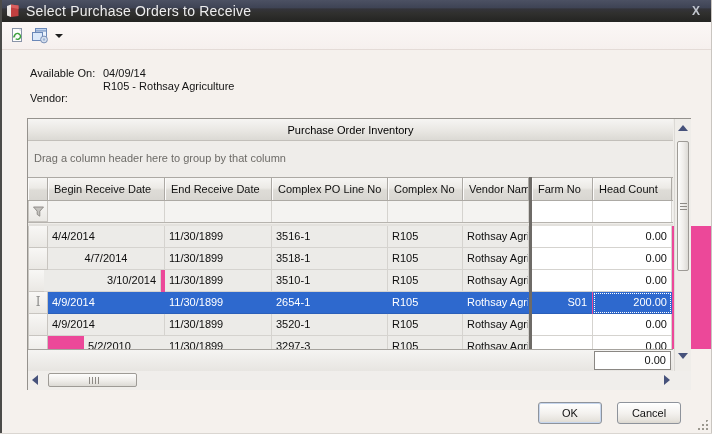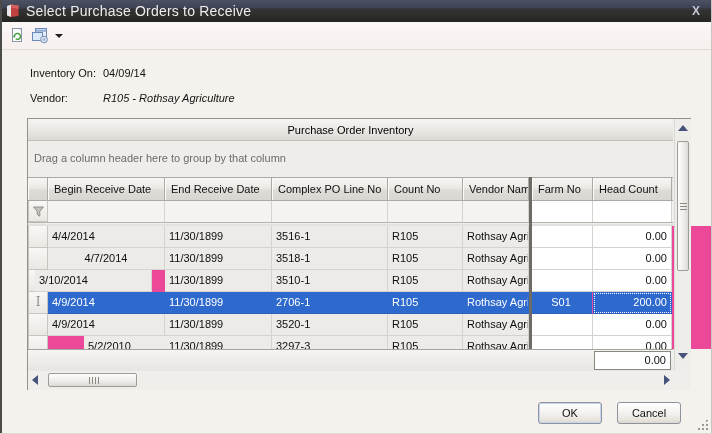--- a/index.html
+++ b/index.html
@@ -175,36 +175,36 @@
         <rect x="4.5" y="1.5" width="11" height="8.5" fill="#EAF1FB" stroke="#6B88B8" stroke-width="1"></rect>
         <rect x="4.5" y="1.5" width="11" height="2.5" fill="#BDD2EE" stroke="#6B88B8" stroke-width="1"></rect>
         <rect x="1.5" y="5.5" width="10" height="8" fill="#DCE9FA" stroke="#6B88B8" stroke-width="1"></rect>
         <circle cx="13" cy="12.5" r="3.4" fill="#D6E0EF" stroke="#7A8FB5" stroke-width="1"></circle>
         <circle cx="13" cy="12.5" r="1.2" fill="#9FB4D4"></circle>
       </svg>
     </span>
     <span id="tb-caret"></span>
   </div>
 
-  <span class="field-label" style="top:66px;">Inventory On:</span>
+  <span class="field-label" style="top:66px;">Available On:</span>
   <span class="field-value" style="top:66px;">04/09/14</span>
   <span class="field-label" style="top:91px;">Vendor:</span>
-  <span class="field-value" style="top:91px;font-style:italic;">R105 - Rothsay Agriculture</span>
+  <span class="field-value" style="top:79px;">R105 - Rothsay Agriculture</span>
 
   <div id="grid">
     <div id="grid-caption">Purchase Order Inventory</div>
     <div id="group-panel">
       <span>Drag a column header here to group by that column</span>
     </div>
     <div id="header-band">
         <div class="hcell" style="left: 0px; width: 20px; padding: 0px;"></div>
         <div class="hcell" style="left: 20px; width: 117px;">Begin Receive Date</div>
         <div class="hcell" style="left: 244px; width: 116px;">Complex PO Line No</div>
         <div class="hcell" style="left: 137px; width: 107px;">End Receive Date</div>
-        <div class="hcell" style="left: 360px; width: 75px;">Count No</div>
+        <div class="hcell" style="left: 360px; width: 75px;">Complex No</div>
         <div class="hcell" style="left: 435px; width: 66px;">Vendor Name</div>
         <div class="hcell" style="left: 504px; width: 61px;">Farm No</div>
         <div class="hcell" style="left: 565px; width: 79px;">Head Count</div>
       </div>
     <div id="filter-band">
         <div class="ind-cell" style="height: 21px;"><svg width="11" height="11" viewBox="0 0 11 11" style="margin-top:5px">
             <path d="M0.5 1 h10 l-3.7 4.2 v5 l-2.6 -1.8 v-3.2 Z" fill="#C4C2BE" stroke="#8A8783" stroke-width="0.9"></path>
           </svg></div>
         <div class="fcell" style="left: 20px; width: 117px;"></div>
         <div class="fcell" style="left: 137px; width: 107px;"></div>
@@ -231,36 +231,36 @@
           <div class="cell" style="left: 20px; width: 117px; text-align: center;">4/7/2014</div>
           <div class="cell" style="left: 137px; width: 107px; text-align: left;">11/30/1899</div>
           <div class="cell" style="left: 244px; width: 116px; text-align: left;">3518-1</div>
           <div class="cell" style="left: 360px; width: 75px; text-align: left;">R105</div>
           <div class="cell" style="left: 435px; width: 66px; text-align: left;">Rothsay Agric</div>
           <div class="cell white" style="left: 504px; width: 61px; text-align: left;"></div>
           <div class="cell white" style="left: 565px; width: 79px; text-align: right;">0.00</div>
         </div>
         <div class="row" style="top: 44px;">
           <div class="ind-cell"></div>
-          <div class="cell" style="left: 7px; width: 117px; text-align: left;">3/10/2014</div>
+          <div class="cell" style="left: 16px; width: 117px; text-align: right;">3/10/2014</div>
           <div class="cell" style="left: 137px; width: 107px; text-align: left;">11/30/1899</div>
           <div class="cell" style="left: 244px; width: 116px; text-align: left;">3510-1</div>
           <div class="cell" style="left: 360px; width: 75px; text-align: left;">R105</div>
           <div class="cell" style="left: 435px; width: 66px; text-align: left;">Rothsay Agric</div>
           <div class="cell white" style="left: 504px; width: 61px; text-align: left;"></div>
           <div class="cell white" style="left: 565px; width: 79px; text-align: right;">0.00</div>
         </div>
         <div class="row selected" style="top: 66px;">
           <div class="ind-cell"><span class="ibeam">I</span></div>
           <div class="cell" style="left: 20px; width: 117px; text-align: left;">4/9/2014</div>
           <div class="cell" style="left: 137px; width: 107px; text-align: left;">11/30/1899</div>
-          <div class="cell" style="left: 244px; width: 116px; text-align: left;">2706-1</div>
-          <div class="cell" style="left: 360px; width: 75px; text-align: left;">R105</div>
-          <div class="cell" style="left: 435px; width: 66px; text-align: left;">Rothsay Agric</div>
-          <div class="cell white" style="left: 503px; width: 61px; text-align: center;">S01</div>
+          <div class="cell" style="left: 244px; width: 116px; text-align: left;">2654-1</div>
+          <div class="cell" style="left: 360px; width: 75px; text-align: left;">R105</div>
+          <div class="cell" style="left: 435px; width: 66px; text-align: left;">Rothsay Agric</div>
+          <div class="cell white" style="left: 503px; width: 61px; text-align: right;">S01</div>
           <div class="cell white focus-cell" style="left: 565px; width: 79px; text-align: right;">200.00</div>
         </div>
         <div class="row" style="top: 88px;">
           <div class="ind-cell"></div>
           <div class="cell" style="left: 20px; width: 117px; text-align: left;">4/9/2014</div>
           <div class="cell" style="left: 137px; width: 107px; text-align: left;">11/30/1899</div>
           <div class="cell" style="left: 244px; width: 116px; text-align: left;">3520-1</div>
           <div class="cell" style="left: 360px; width: 75px; text-align: left;">R105</div>
           <div class="cell" style="left: 435px; width: 66px; text-align: left;">Rothsay Agric</div>
           <div class="cell white" style="left: 504px; width: 61px; text-align: left;"></div>

